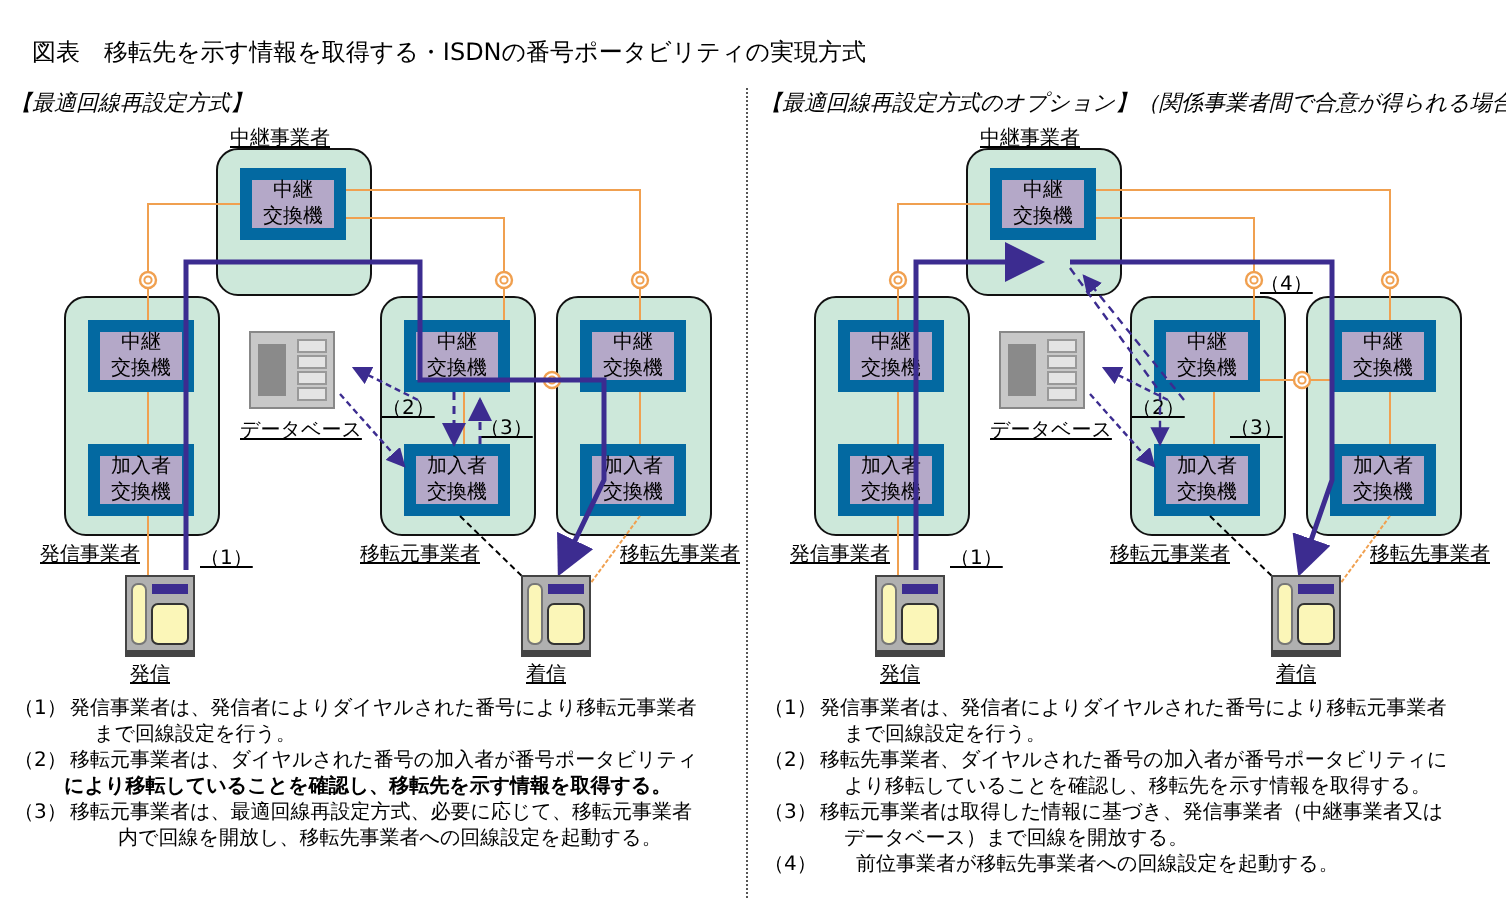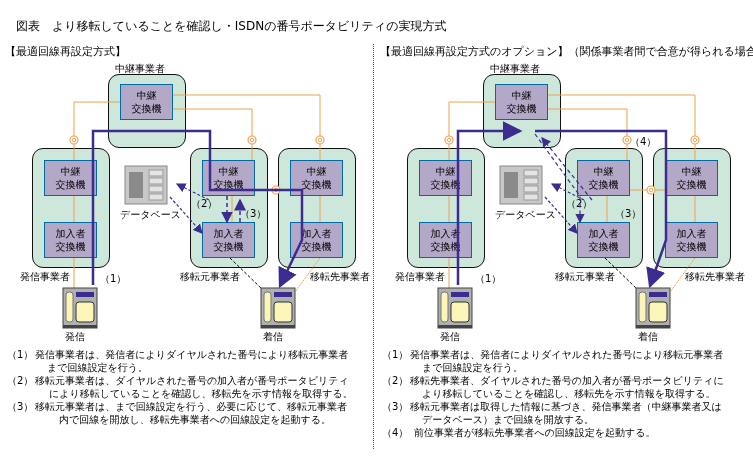--- a/index.html
+++ b/index.html
@@ -1,35 +1,35 @@
 <!DOCTYPE html>
 <html><head>
 <meta charset="utf-8">
 <style>
   html, body { margin: 0; padding: 0; background: #ffffff; }
   body { width: 753px; height: 461px; position: relative; overflow: hidden;
          font-family: "DejaVu Sans", sans-serif; color: #000; }
   .abs { position: absolute; white-space: nowrap; }
   .title { left: 16px; top: 18px; font-size: 12px; }
-  .sec { font-size: 11px; }
-  .lbl { font-size: 10px; }
+  .sec { font-size: 11px; font-style: italic; }
+  .lbl { font-size: 10px; text-decoration: underline; }
   .note { font-size: 10px; line-height: 13px; }
-  .box { position: absolute; background: #b4a8c8; border: 1px solid #0369a1;
+  .box { position: absolute; background: #b4a8c8; border: 6px solid #0369a1;
          font-size: 10px; line-height: 13px; text-align: center; display: flex;
          flex-direction: column; justify-content: center; box-sizing: border-box; }
   .carrier { position: absolute; background: #cde8da; border: 1px solid #111;
              border-radius: 11px; box-sizing: border-box; }
   .divider { position: absolute; left: 373px; top: 44px; width: 0; height: 405px;
              border-left: 1px dotted #555; }
   svg.overlay { position: absolute; left: 0; top: 0; }
 </style>
 </head>
 <body>
 
-<div class="abs title">図表　より移転していることを確認し・ISDNの番号ポータビリティの実現方式</div>
+<div class="abs title">図表　移転先を示す情報を取得する・ISDNの番号ポータビリティの実現方式</div>
 <div class="divider"></div>
 
 <div id="panels">
     <div class="abs sec" style="left: 5px; top: 44px;">【最適回線再設定方式】</div>
     <div class="abs lbl" style="left: 115px; top: 62px;">中継事業者</div>
     <div class="carrier" style="left: 108px; top: 74px; width: 78px; height: 74px;"></div>
     <div class="carrier" style="left: 32px; top: 148px; width: 78px; height: 120px;"></div>
     <div class="carrier" style="left: 190px; top: 148px; width: 78px; height: 120px;"></div>
     <div class="carrier" style="left: 278px; top: 148px; width: 78px; height: 120px;"></div>
     <div class="box" style="left: 120px; top: 84px; width: 53px; height: 36px;">
@@ -67,23 +67,23 @@
     <div class="abs lbl" style="left: 65px; top: 330px;">発信</div>
     <div class="abs lbl" style="left: 263px; top: 330px;">着信</div>
     <div class="abs lbl" style="left: 100px; top: 272px;">（1）</div>
     <div class="abs lbl" style="left: 191px; top: 197px;">（2）</div>
     <div class="abs lbl" style="left: 240px; top: 207px;">（3）</div>
     <div class="abs note" style="left: 7px; top: 348px;">（1）</div>
     <div class="abs note" style="left: 35px; top: 348px;">発信事業者は、発信者によりダイヤルされた番号により移転元事業者</div>
     <div class="abs note" style="left: 47px; top: 361px;">まで回線設定を行う。</div>
     <div class="abs note" style="left: 7px; top: 374px;">（2）</div>
     <div class="abs note" style="left: 35px; top: 374px; text-align: center;">移転元事業者は、ダイヤルされた番号の加入者が番号ポータビリティ</div>
-    <div class="abs note" style="left: 49px; top: 387px;">により移転していることを確認し、移転先を示す情報を取得する。</div>
+    <div class="abs note" style="left: 32px; top: 387px; font-weight: bold;">により移転していることを確認し、移転先を示す情報を取得する。</div>
     <div class="abs note" style="left: 7px; top: 400px;">（3）</div>
-    <div class="abs note" style="left: 35px; top: 400px;">移転元事業者は、まで回線設定を行う、必要に応じて、移転元事業者</div>
+    <div class="abs note" style="left: 35px; top: 400px;">移転元事業者は、最適回線再設定方式、必要に応じて、移転元事業者</div>
     <div class="abs note" style="left: 59px; top: 413px;">内で回線を開放し、移転先事業者への回線設定を起動する。</div>
     <svg class="overlay" width="753" height="461">
       <path d="M120 102 H74 V160" stroke="#f0a050" stroke-width="1" fill="none"></path>
       <path d="M173 95 H320 V160" stroke="#f0a050" stroke-width="1" fill="none"></path>
       <path d="M173 109 H252 V160" stroke="#f0a050" stroke-width="1" fill="none"></path>
       <path d="M255 190 H290" stroke="#f0a050" stroke-width="1" fill="none"></path>
       <path d="M74 196 V222" stroke="#f0a050" stroke-width="1" fill="none"></path>
       <path d="M232 196 V222" stroke="#f0a050" stroke-width="1" fill="none"></path>
       <path d="M320 196 V222" stroke="#f0a050" stroke-width="1" fill="none"></path>
       <path d="M74 258 V295" stroke="#f0a050" stroke-width="1" fill="none"></path>
@@ -171,21 +171,21 @@
     <div class="abs note" style="left: 382px; top: 348px;">（1）</div>
     <div class="abs note" style="left: 410px; top: 348px;">発信事業者は、発信者によりダイヤルされた番号により移転元事業者</div>
     <div class="abs note" style="left: 422px; top: 361px;">まで回線設定を行う。</div>
     <div class="abs note" style="left: 382px; top: 374px;">（2）</div>
     <div class="abs note" style="left: 410px; top: 374px;">移転先事業者、ダイヤルされた番号の加入者が番号ポータビリティに</div>
     <div class="abs note" style="left: 422px; top: 387px;">より移転していることを確認し、移転先を示す情報を取得する。</div>
     <div class="abs note" style="left: 382px; top: 400px;">（3）</div>
     <div class="abs note" style="left: 410px; top: 400px;">移転元事業者は取得した情報に基づき、発信事業者（中継事業者又は</div>
     <div class="abs note" style="left: 422px; top: 413px;">データベース）まで回線を開放する。</div>
     <div class="abs note" style="left: 382px; top: 426px;">（4）</div>
-    <div class="abs note" style="left: 414px; top: 426px;">前位事業者が移転先事業者への回線設定を起動する。</div>
+    <div class="abs note" style="left: 428px; top: 426px;">前位事業者が移転先事業者への回線設定を起動する。</div>
     <svg class="overlay" width="753" height="461">
       <path d="M495 102 H449 V160" stroke="#f0a050" stroke-width="1" fill="none"></path>
       <path d="M548 95 H695 V160" stroke="#f0a050" stroke-width="1" fill="none"></path>
       <path d="M548 109 H627 V160" stroke="#f0a050" stroke-width="1" fill="none"></path>
       <path d="M630 190 H665" stroke="#f0a050" stroke-width="1" fill="none"></path>
       <path d="M449 196 V222" stroke="#f0a050" stroke-width="1" fill="none"></path>
       <path d="M607 196 V222" stroke="#f0a050" stroke-width="1" fill="none"></path>
       <path d="M695 196 V222" stroke="#f0a050" stroke-width="1" fill="none"></path>
       <path d="M449 258 V295" stroke="#f0a050" stroke-width="1" fill="none"></path>
       <circle cx="449" cy="140" r="4" fill="#fff" stroke="#f0a050" stroke-width="1.2"></circle>

